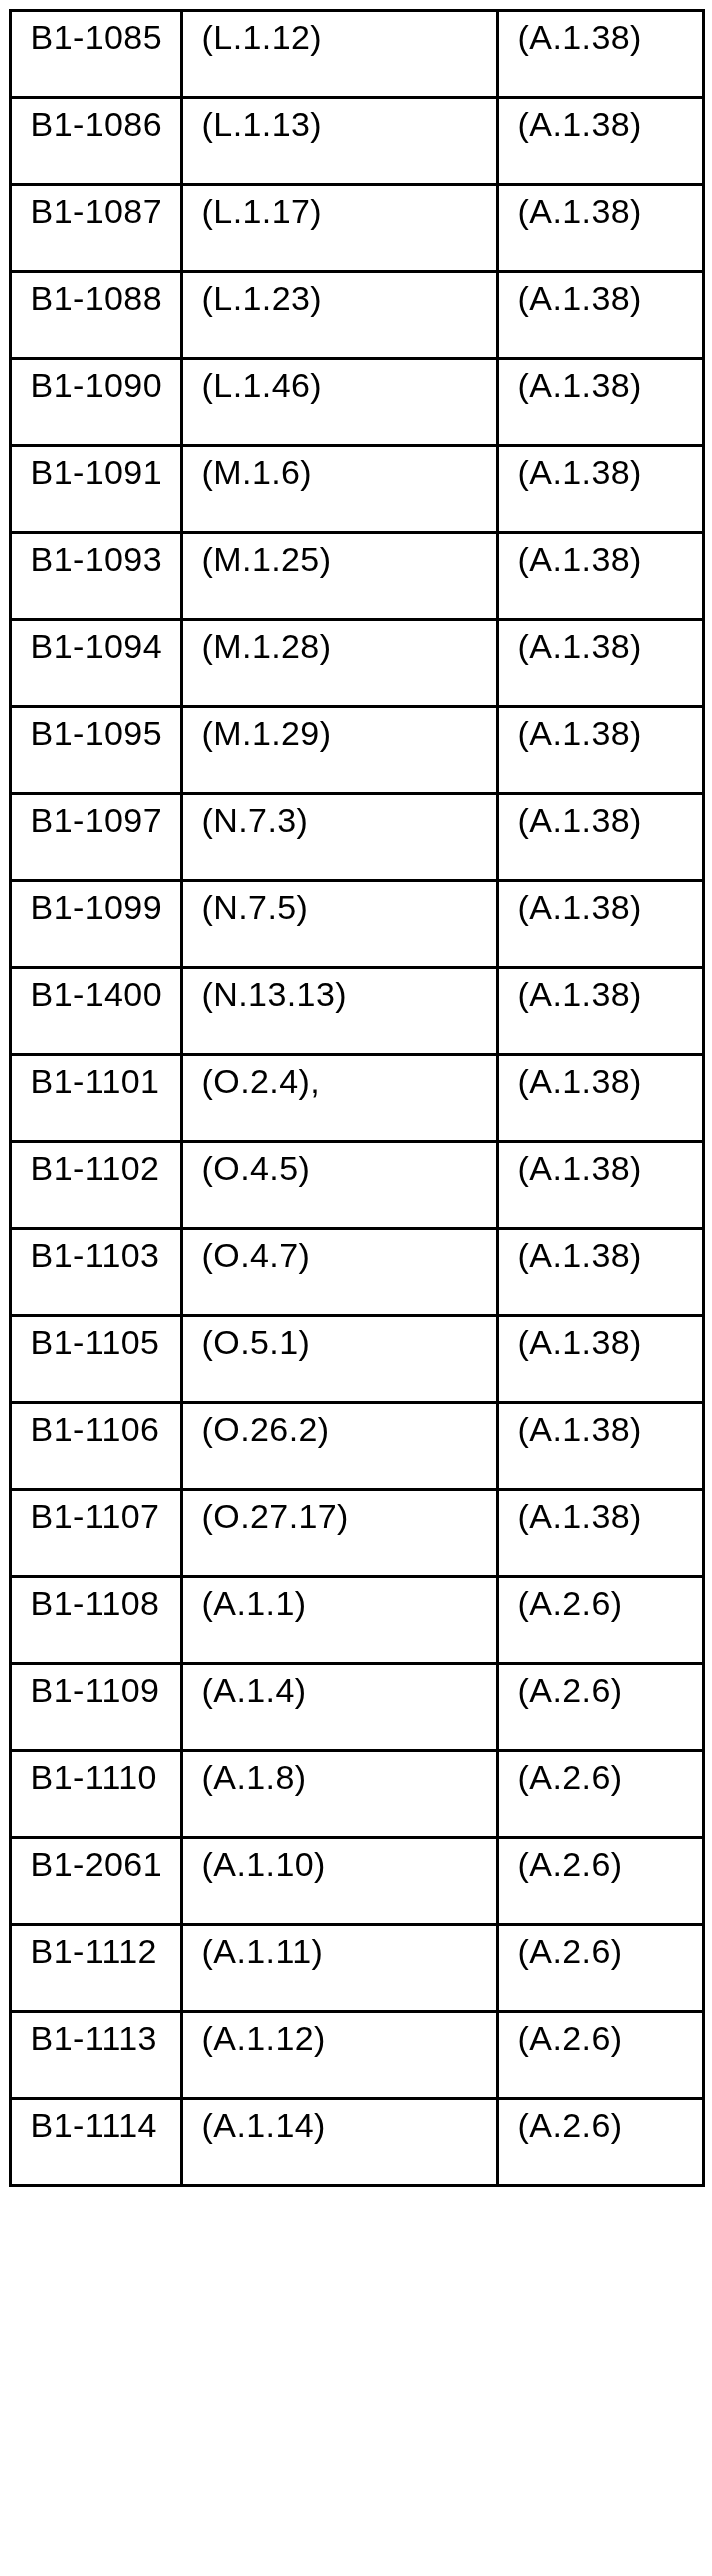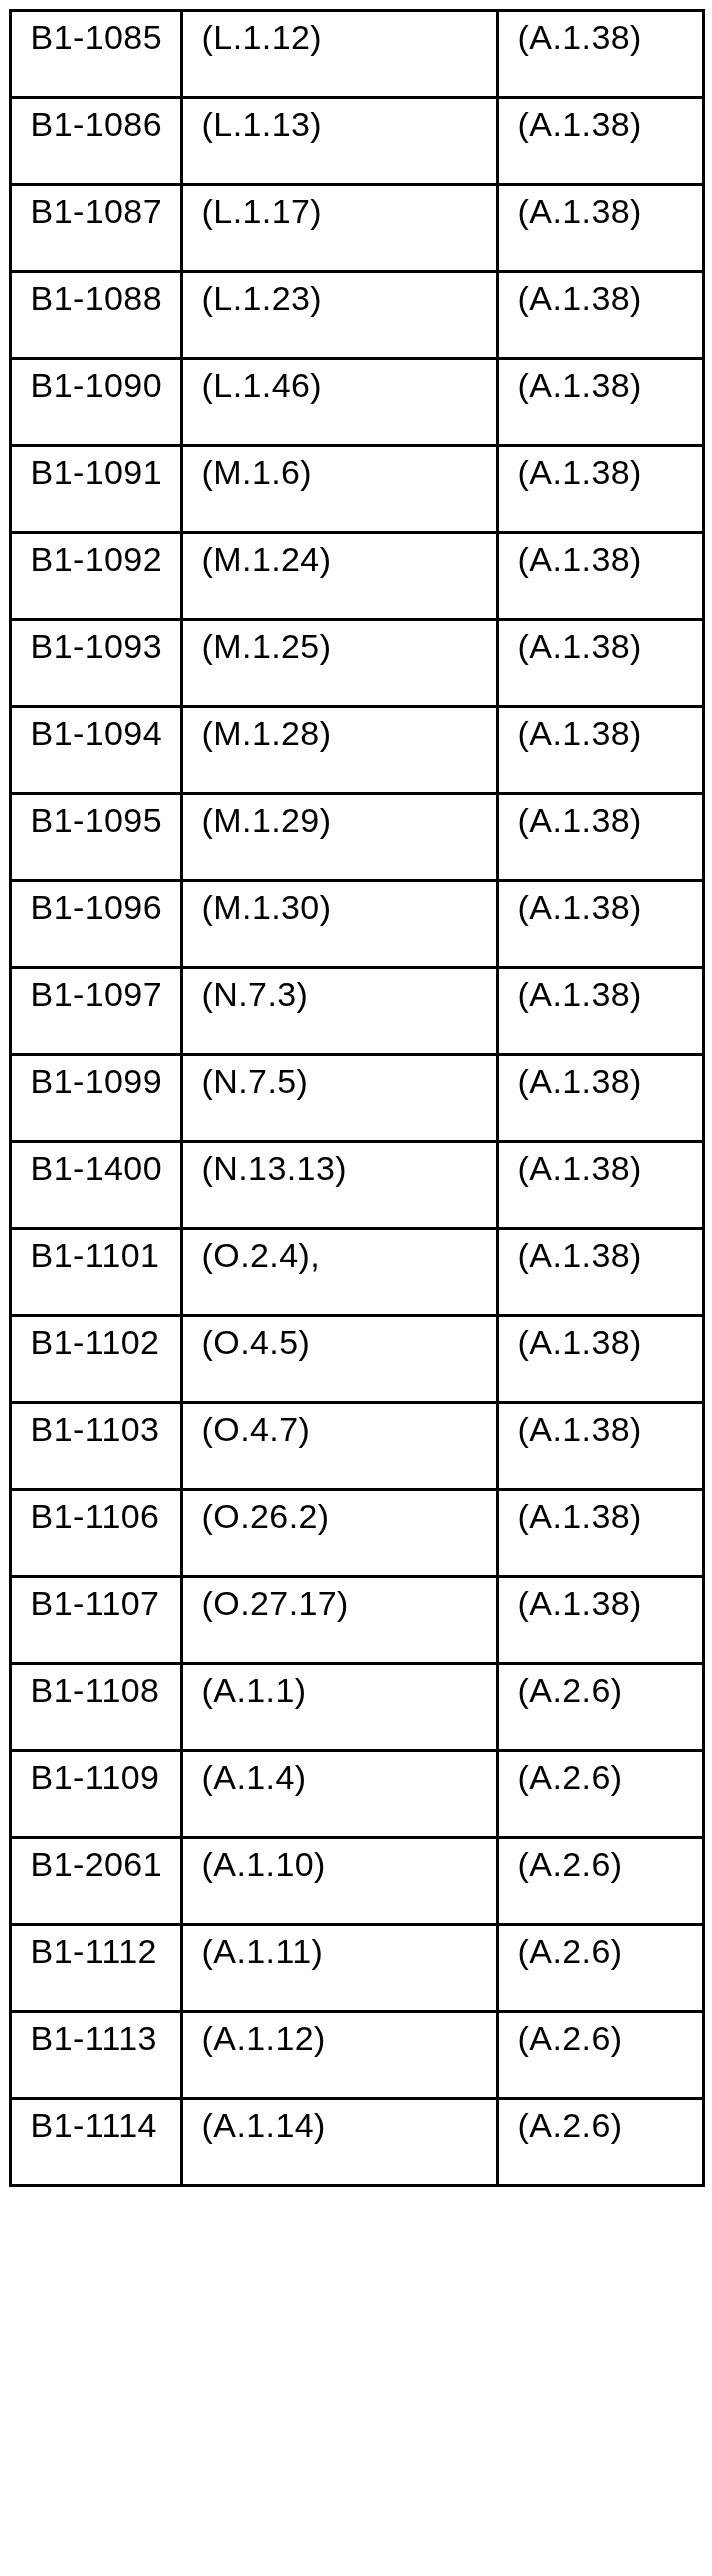--- a/index.html
+++ b/index.html
@@ -77,49 +77,39 @@
     <td>(L.1.46)</td>
     <td>(A.1.38)</td>
   </tr>
 
   <tr>
     <td>B1-1091</td>
     <td>(M.1.6)</td>
     <td>(A.1.38)</td>
   </tr>
 
-  <tr>
-    <td>B1-1092</td>
-    <td>(M.1.24)</td>
-    <td>(A.1.38)</td>
-  </tr>
 
   <tr>
     <td>B1-1093</td>
     <td>(M.1.25)</td>
     <td>(A.1.38)</td>
   </tr>
 
   <tr>
     <td>B1-1094</td>
     <td>(M.1.28)</td>
     <td>(A.1.38)</td>
   </tr>
 
   <tr>
     <td>B1-1095</td>
     <td>(M.1.29)</td>
     <td>(A.1.38)</td>
   </tr>
 
-  <tr>
-    <td>B1-1096</td>
-    <td>(M.1.30)</td>
-    <td>(A.1.38)</td>
-  </tr>
 
   <tr>
     <td>B1-1097</td>
     <td>(N.7.3)</td>
     <td>(A.1.38)</td>
   </tr>
 
 
   <tr>
     <td>B1-1099</td>
@@ -145,20 +135,25 @@
     <td>(A.1.38)</td>
   </tr>
 
   <tr>
     <td>B1-1103</td>
     <td>(O.4.7)</td>
     <td>(A.1.38)</td>
   </tr>
 
 
+  <tr>
+    <td>B1-1105</td>
+    <td>(O.5.1)</td>
+    <td>(A.1.38)</td>
+  </tr>
 
   <tr>
     <td>B1-1106</td>
     <td>(O.26.2)</td>
     <td>(A.1.38)</td>
   </tr>
 
   <tr>
     <td>B1-1107</td>
     <td>(O.27.17)</td>
@@ -170,20 +165,25 @@
     <td>(A.1.1)</td>
     <td>(A.2.6)</td>
   </tr>
 
   <tr>
     <td>B1-1109</td>
     <td>(A.1.4)</td>
     <td>(A.2.6)</td>
   </tr>
 
+  <tr>
+    <td>B1-1110</td>
+    <td>(A.1.8)</td>
+    <td>(A.2.6)</td>
+  </tr>
 
   <tr>
     <td>B1-2061</td>
     <td>(A.1.10)</td>
     <td>(A.2.6)</td>
   </tr>
 
   <tr>
     <td>B1-1112</td>
     <td>(A.1.11)</td>

